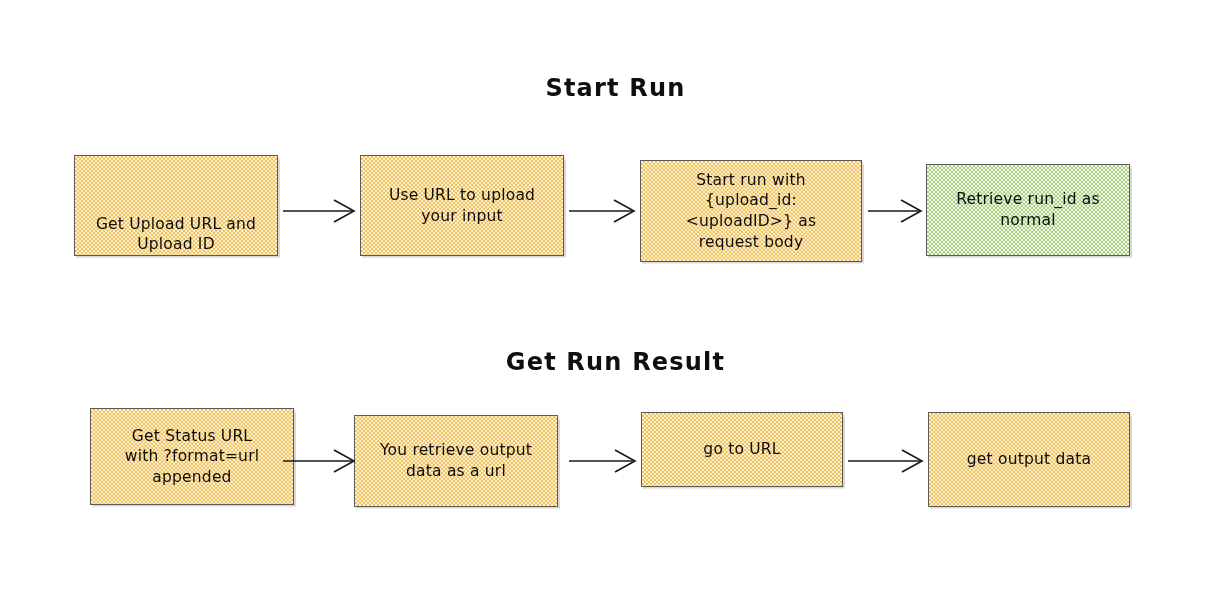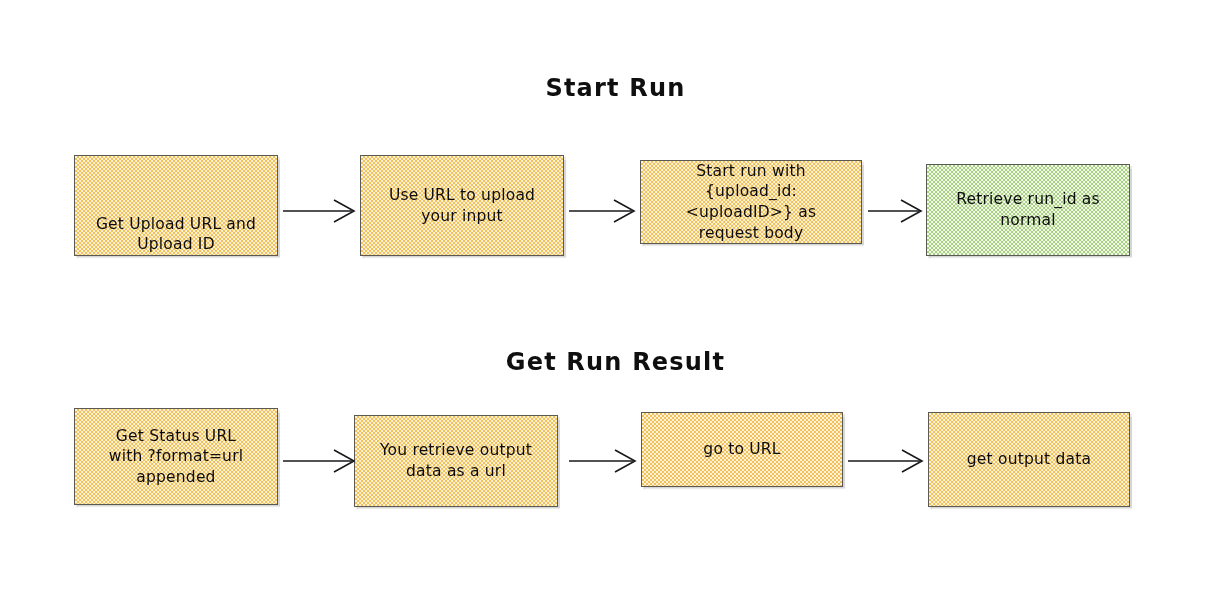--- a/index.html
+++ b/index.html
@@ -97,35 +97,35 @@
   <div class="node fill-amber" style="left:74px; top:155px; width:204px; height:101px;align-items:flex-end;">
     <span class="node-label">Get Upload URL and
 Upload ID</span>
   </div>
 
   <div class="node fill-amber" style="left:360px; top:155px; width:204px; height:101px;">
     <span class="node-label">Use URL to upload
 your input</span>
   </div>
 
-  <div class="node fill-amber" style="left:640px; top:160px; width:222px; height:84px;">
+  <div class="node fill-amber" style="left:640px; top:160px; width:222px; height:102px;">
     <span class="node-label">Start run with
 {upload_id:
 &lt;uploadID&gt;} as
 request body</span>
   </div>
 
   <div class="node fill-green" style="left:926px; top:164px; width:204px; height:92px;">
     <span class="node-label">Retrieve run_id as
 normal</span>
   </div>
 
   <div class="section-title" id="title-get-run-result">Get Run Result</div>
 
-  <div class="node fill-amber" style="left:74px; top:408px; width:204px; height:97px;">
+  <div class="node fill-amber" style="left:90px; top:408px; width:204px; height:97px;">
     <span class="node-label">Get Status URL
 with ?format=url
 appended</span>
   </div>
 
   <div class="node fill-amber" style="left:354px; top:415px; width:204px; height:92px;">
     <span class="node-label">You retrieve output
 data as a url</span>
   </div>
 

